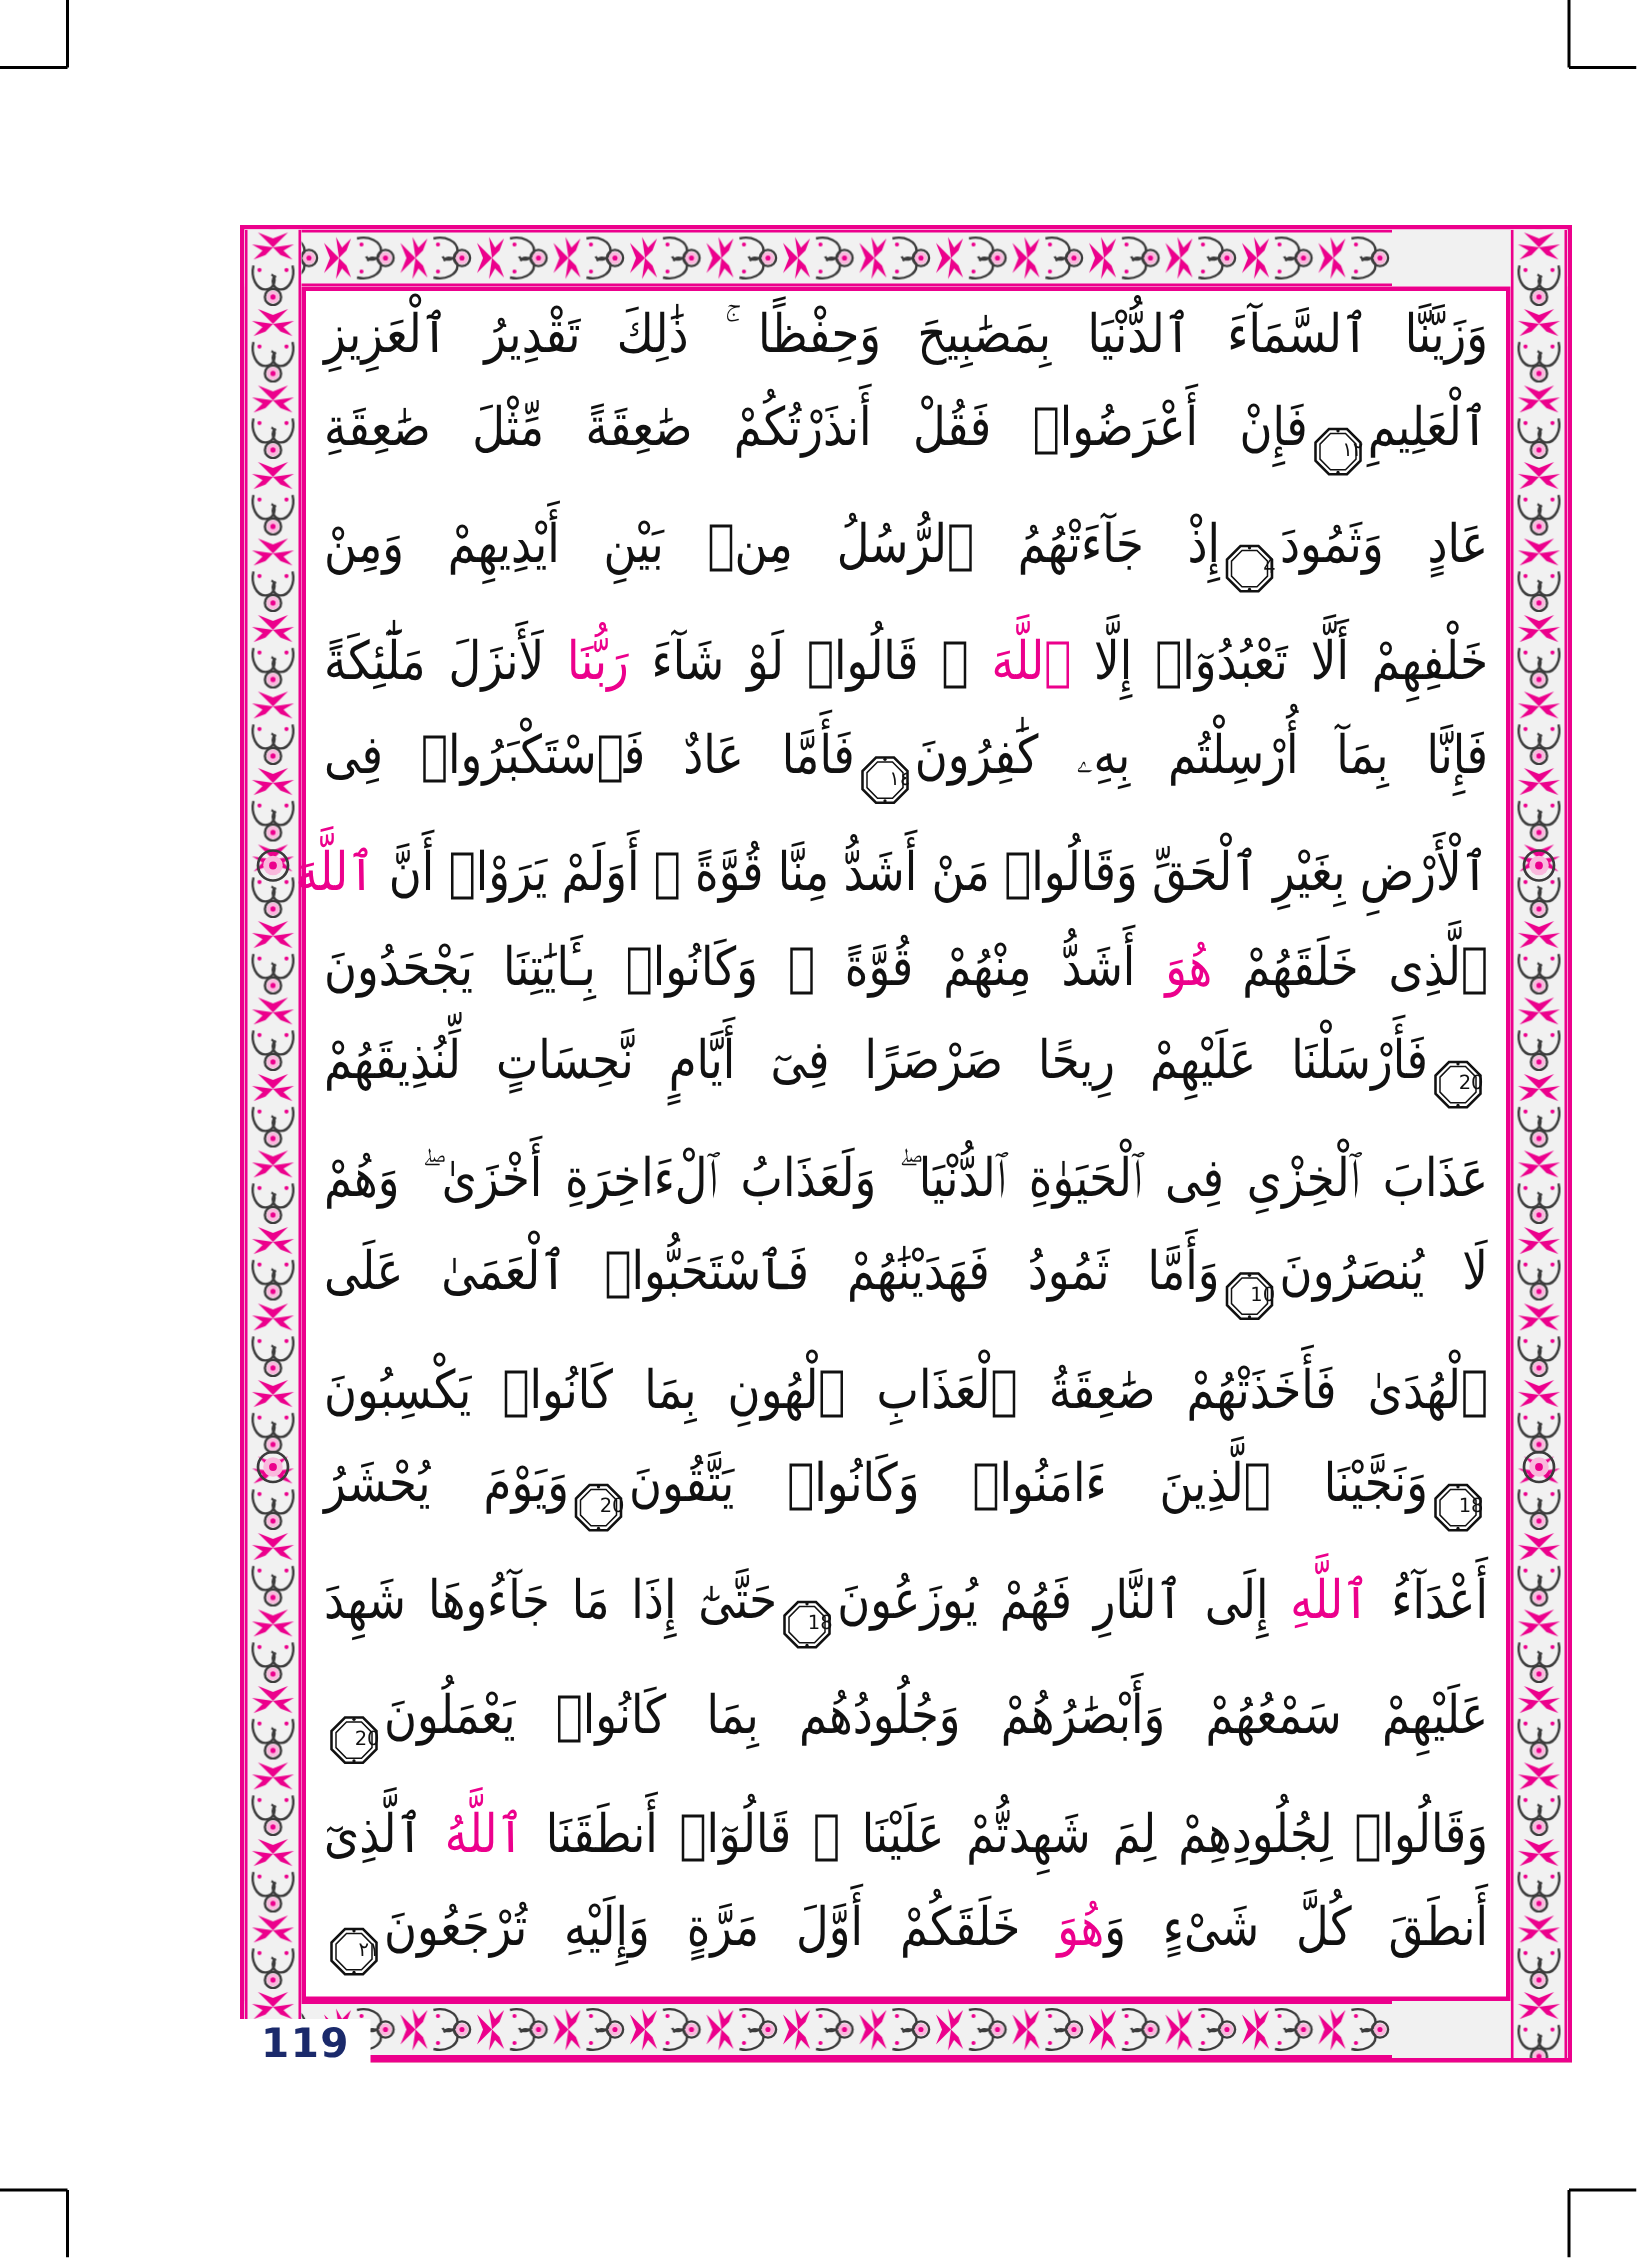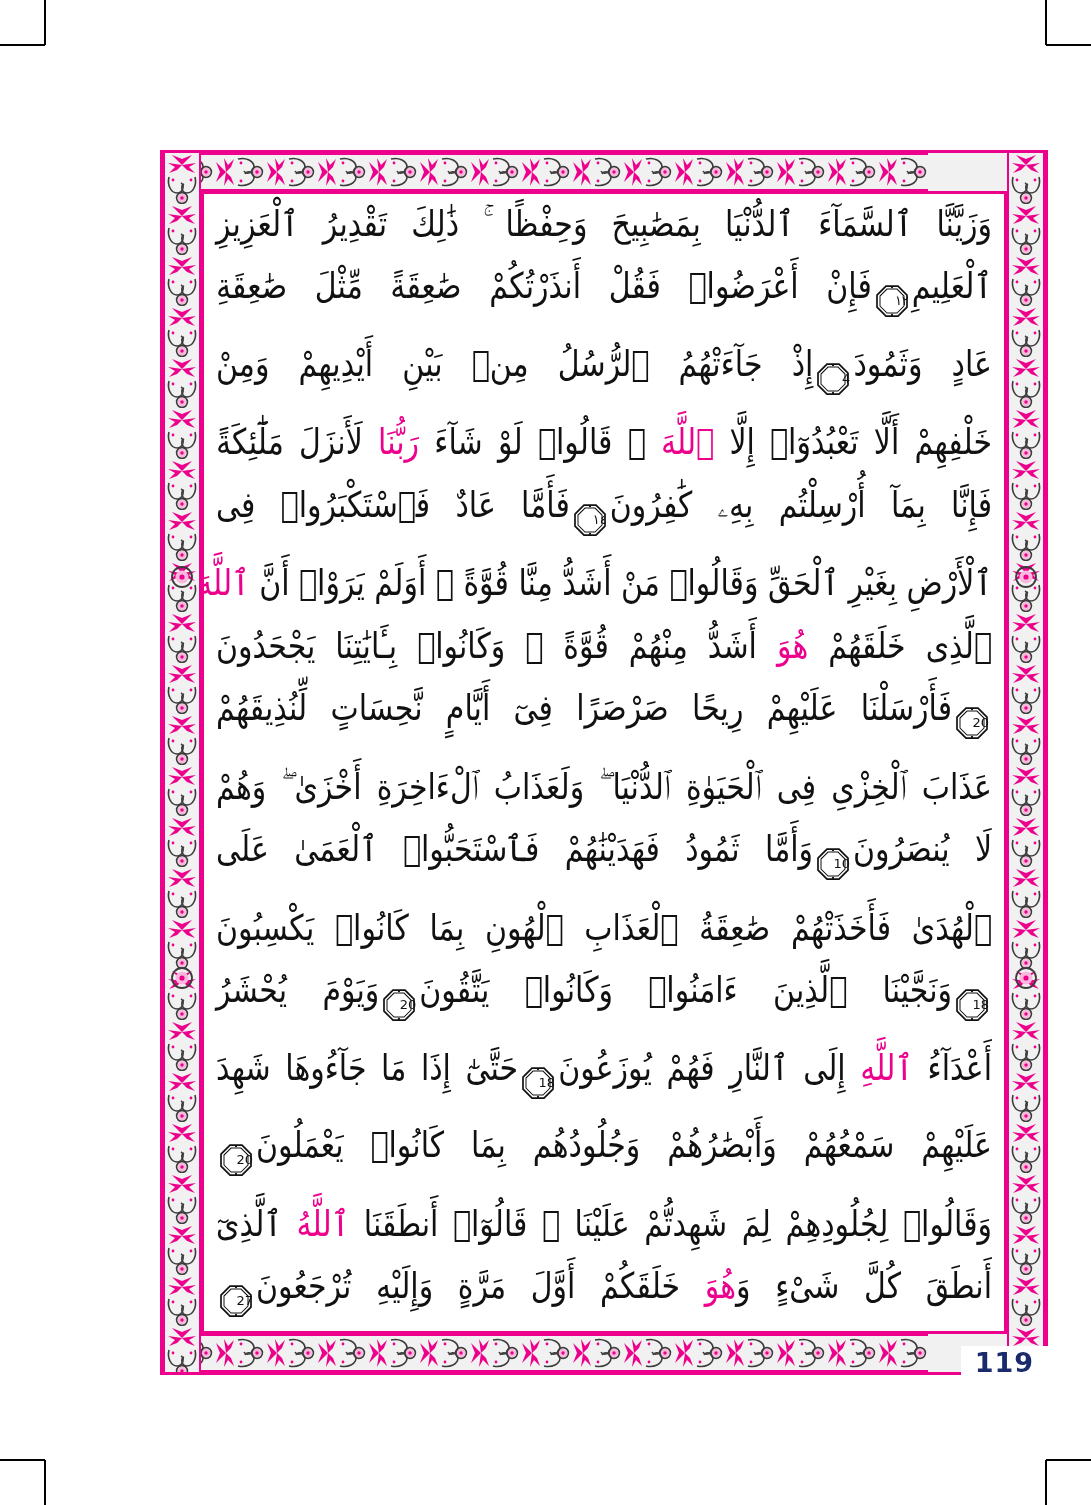--- a/index.html
+++ b/index.html
@@ -64,21 +64,21 @@
      text-align:right;
      color:#111;
      transform:scaleY(0.85);
   }
   .vnum .oct{
      position:absolute;left:0;top:0;width:34px;height:34px;
   }
   .vnum .num{position:relative;z-index:2;}
 
   
-  #pagenum{position:absolute;left:0;right:0;bottom:-4px;text-align:right;
+  #pagenum{position:absolute;left:0;right:0;bottom:-4px;text-align:left;
      font-size:27px;font-weight:700;color:#1b2a6b;
      font-family:"DejaVu Sans","Liberation Sans",sans-serif;
      letter-spacing:1px;z-index:40;}
   #pagenum .plate{display:inline-block;background:#ffffff;padding:1px 14px;}
 </style>
 </head>
 <body>
 
 <div class="crop v" style="left:44px;top:0px;"></div>
 <div class="crop h" style="left:0px;top:44px;"></div>
@@ -253,19 +253,19 @@
             <path d="M12 5 L22 5 L29 12 L29 22 L22 29 L12 29 L5 22 L5 12 Z" fill="none" stroke="#111" stroke-width="1"></path>
             <circle cx="17" cy="3.2" r="1.1" fill="#111"></circle>
             <circle cx="17" cy="30.8" r="1.1" fill="#111"></circle>
           </svg><span class="num">20</span></span></div>
       <div class="qline" id="line-15"><span>وَقَالُوا۟ لِجُلُودِهِمْ لِمَ شَهِدتُّمْ عَلَيْنَا ۖ قَالُوٓا۟ أَنطَقَنَا </span><span class="hl">ٱللَّهُ</span><span> ٱلَّذِىٓ</span></div>
       <div class="qline" id="line-16"><span>أَنطَقَ كُلَّ شَىْءٍ وَ</span><span class="hl">هُوَ</span><span> خَلَقَكُمْ أَوَّلَ مَرَّةٍ وَإِلَيْهِ تُرْجَعُونَ</span><span class="vnum"><svg class="oct" viewBox="0 0 34 34" aria-hidden="true">
             <path d="M11 2 L23 2 L32 11 L32 23 L23 32 L11 32 L2 23 L2 11 Z" fill="none" stroke="#111" stroke-width="1.7"></path>
             <path d="M12 5 L22 5 L29 12 L29 22 L22 29 L12 29 L5 22 L5 12 Z" fill="none" stroke="#111" stroke-width="1"></path>
             <circle cx="17" cy="3.2" r="1.1" fill="#111"></circle>
             <circle cx="17" cy="30.8" r="1.1" fill="#111"></circle>
-          </svg><span class="num">27</span></span></div>
+          </svg><span class="num">٢١</span></span></div>
     </div>
 
   <div id="pagenum">
     <span class="plate">119</span>
   </div>
 </div>
 
 </body></html>

